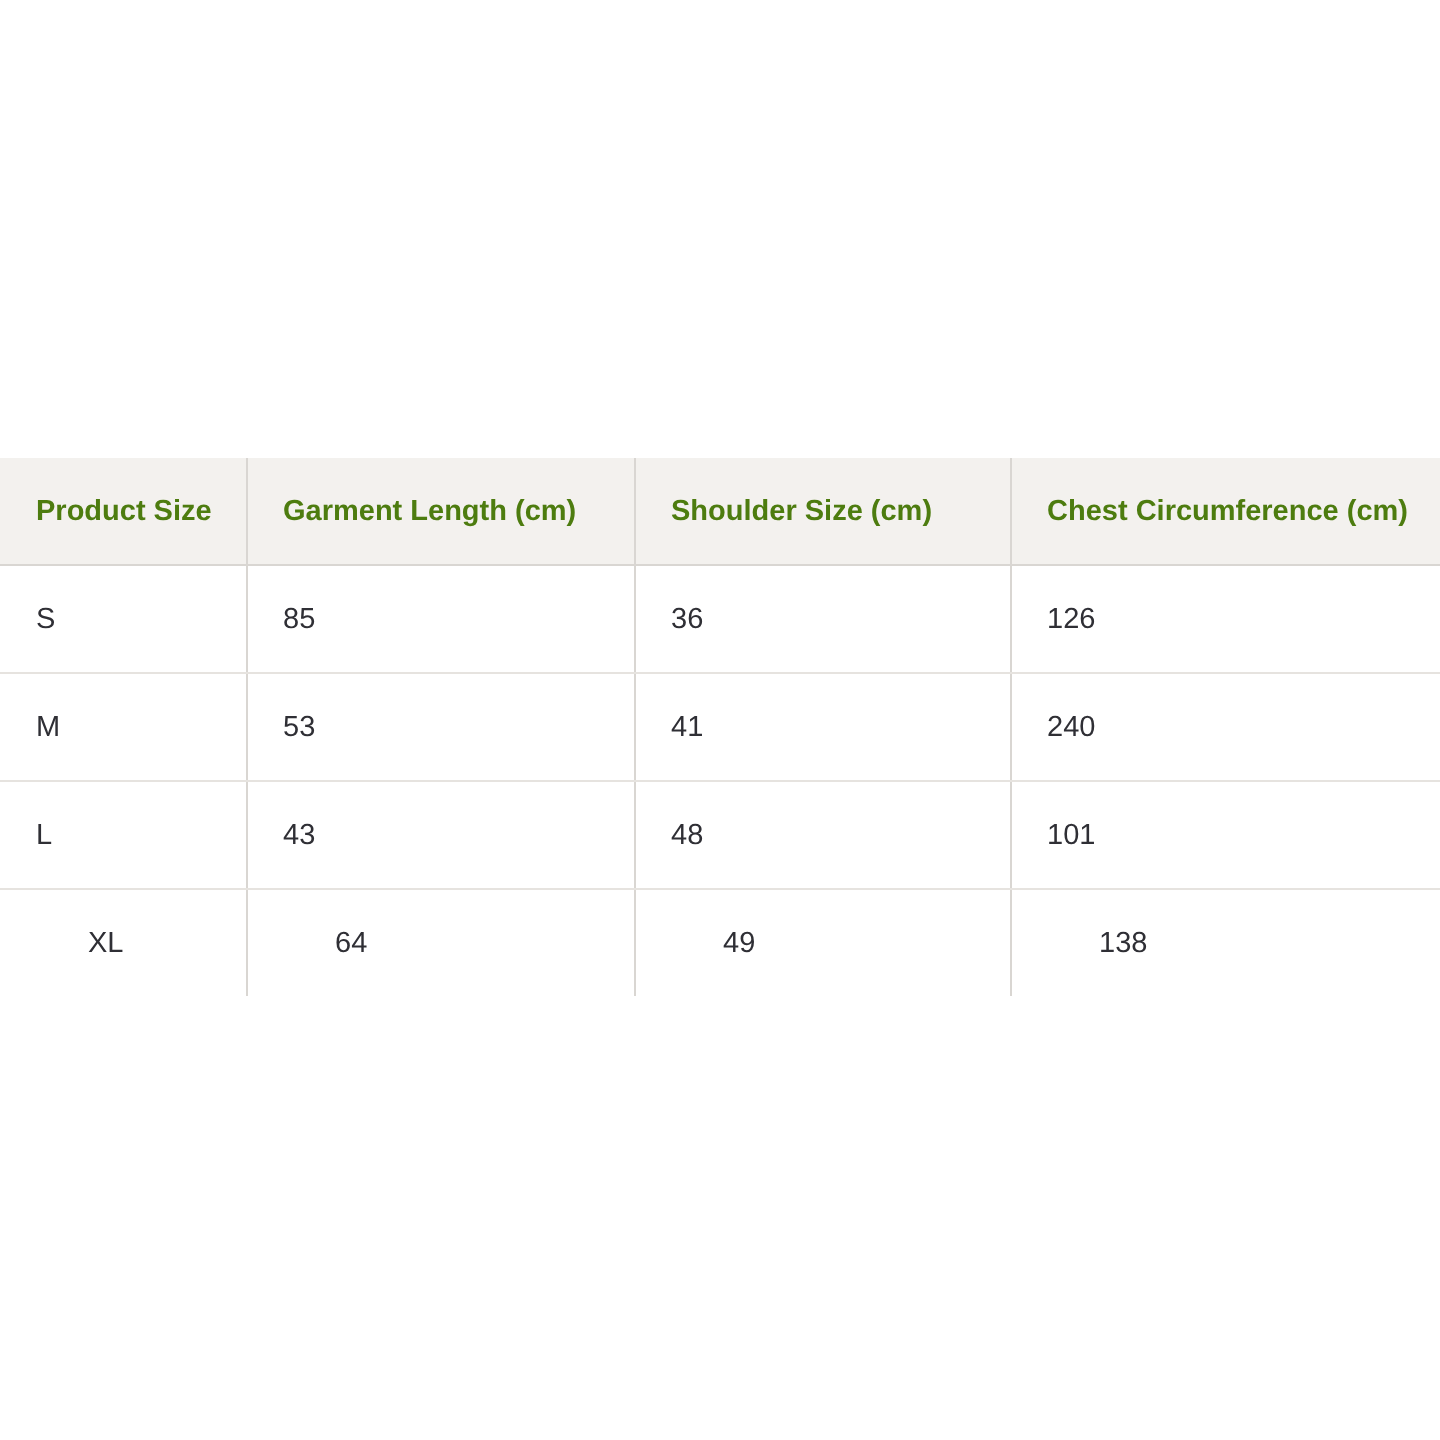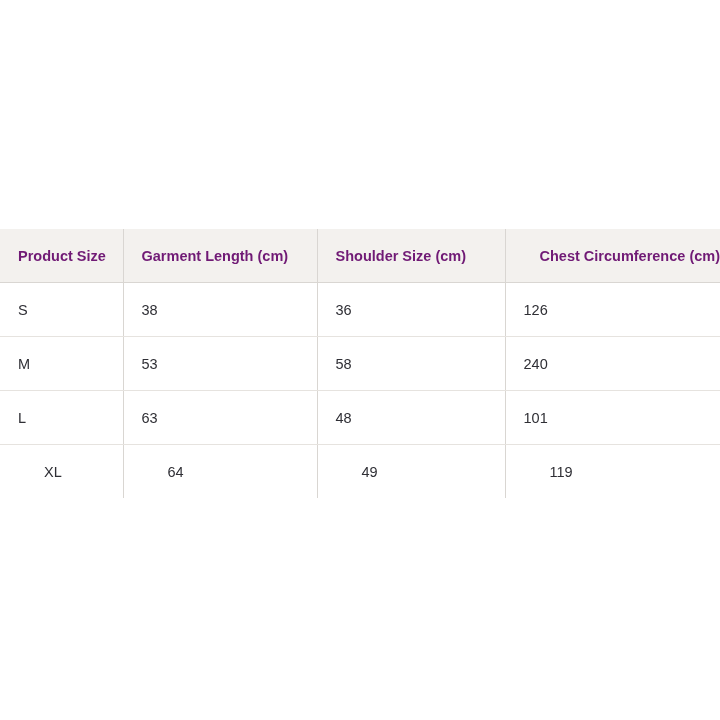--- a/index.html
+++ b/index.html
@@ -33,31 +33,30 @@
     width: 720px;
     table-layout: fixed;
     font-size: 14.5px;
     color: #2f2f35;
   }
 
   table.size-table thead th {
     background: #f3f1ee;
     text-align: left;
     font-weight: 600;
-    color: #701a75;
+    color: #4d7c0f;
     font-size: 14.5px;
     padding: 17px 0 17px 18px;
     height: 19px;
     border-right: 1px solid #d9d6d2;
     border-bottom: 1px solid #d9d6d2;
     white-space: nowrap;
   }
   table.size-table thead th:last-child {
     border-right: none;
-    text-align: right;
   }
 
   table.size-table tbody td {
     padding: 17px 0 17px 18px;
     height: 19px;
     border-right: 1px solid #d9d6d2;
     border-bottom: 1px solid #e6e3df;
     color: #2f2f35;
     font-size: 14.5px;
     background: #ffffff;
@@ -94,39 +93,39 @@
         <tr>
           <th>Product Size</th>
           <th>Garment Length (cm)</th>
           <th>Shoulder Size (cm)</th>
           <th>Chest Circumference (cm)</th>
         </tr>
       </thead>
       <tbody>
         <tr>
           <td>S</td>
-          <td>38</td>
+          <td>85</td>
           <td>36</td>
           <td>126</td>
         </tr>
         <tr>
           <td>M</td>
           <td>53</td>
-          <td>58</td>
+          <td>41</td>
           <td>240</td>
         </tr>
         <tr>
           <td>L</td>
-          <td>63</td>
+          <td>43</td>
           <td>48</td>
           <td>101</td>
         </tr>
         <tr>
           <td>XL</td>
           <td>64</td>
           <td>49</td>
-          <td>119</td>
+          <td>138</td>
         </tr>
       </tbody>
     </table>
   </div>
 
 </div>
 
 </body></html>

